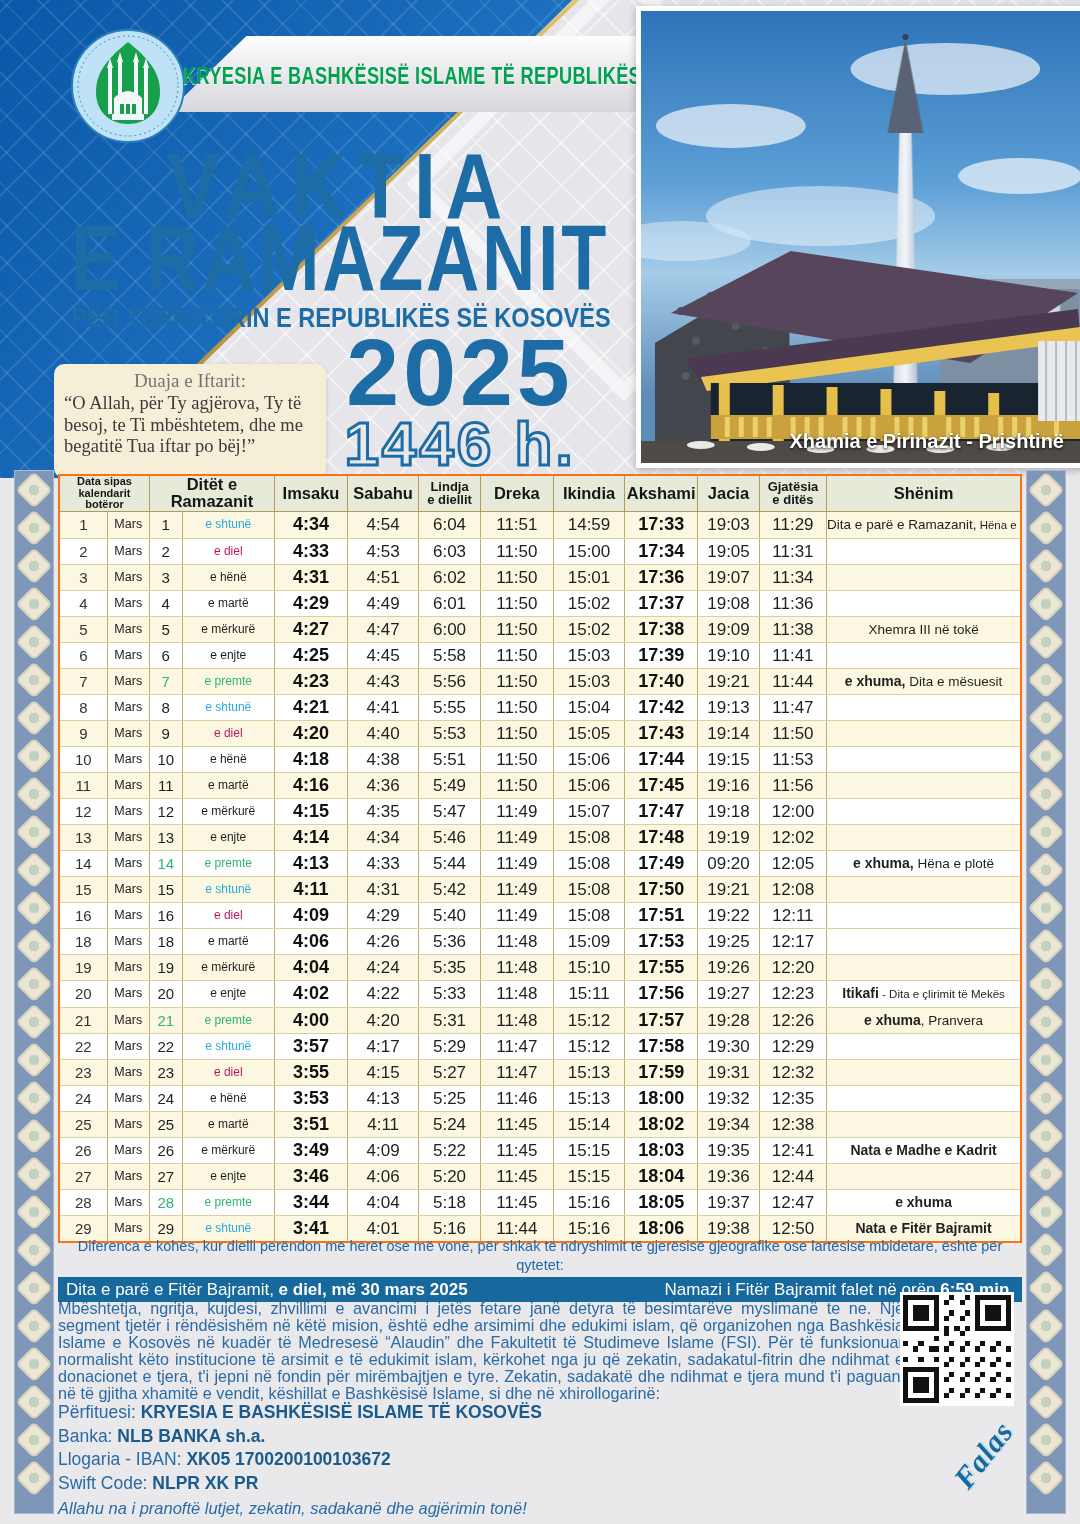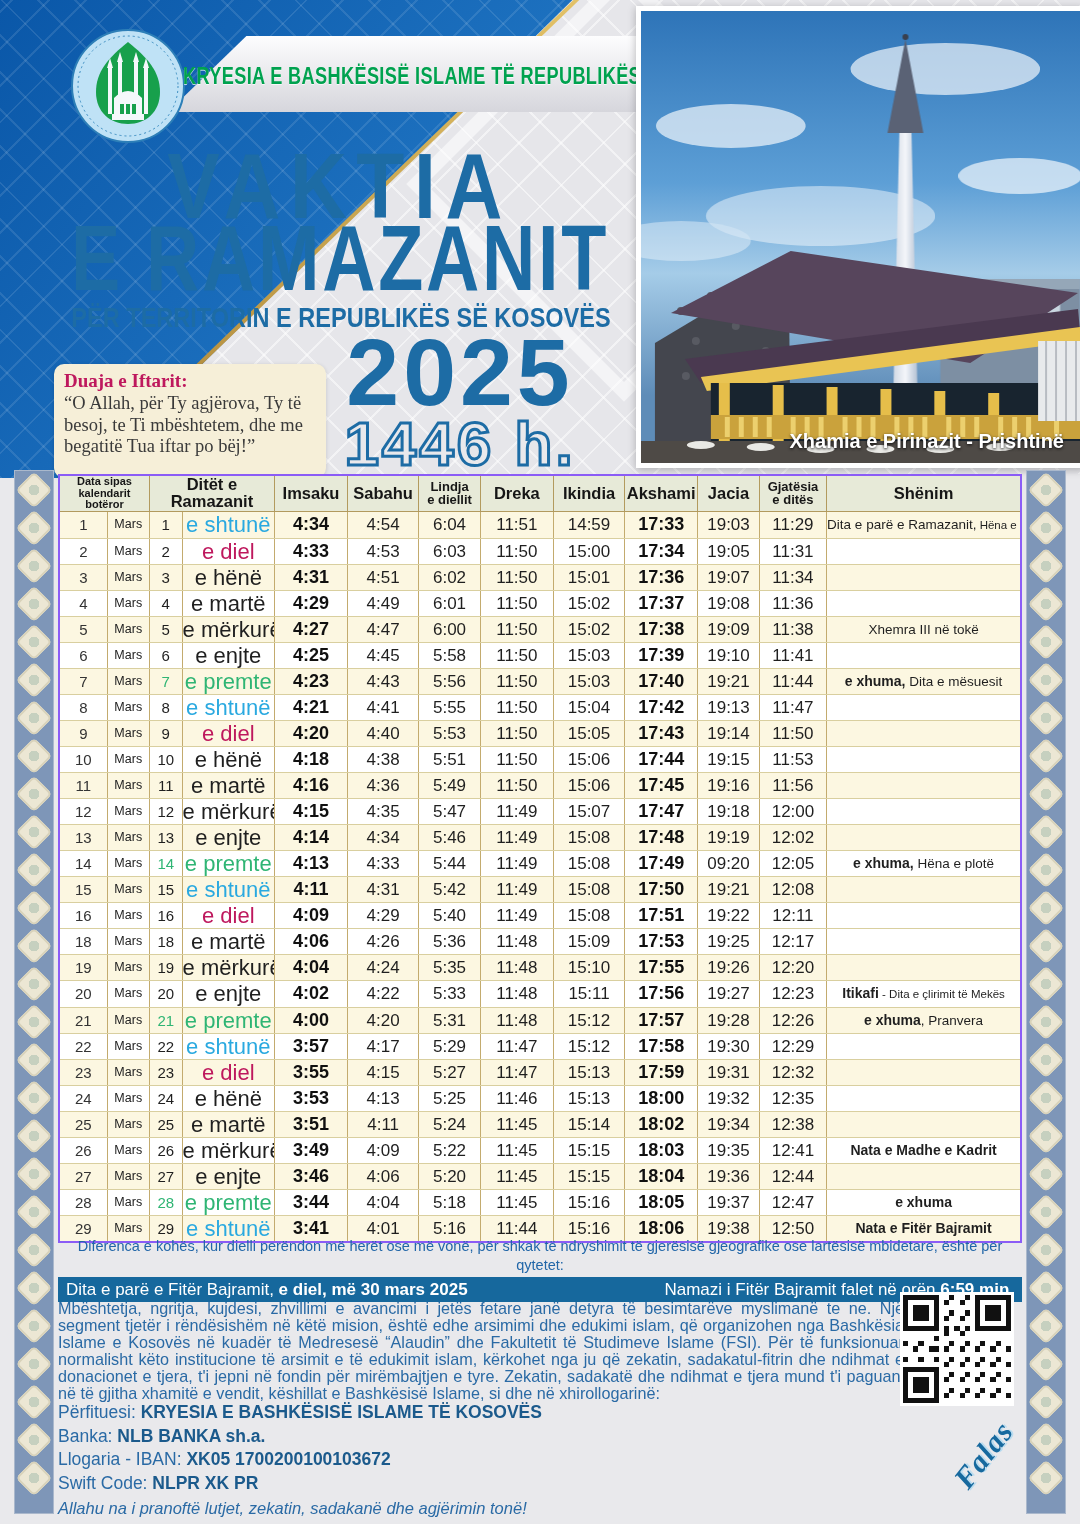--- a/index.html
+++ b/index.html
@@ -39,47 +39,47 @@
   .sub span{transform:scaleX(.84);}
   .year{position:absolute;left:150px;top:330px;width:620px;text-align:center;color:#1d6ca5;
         font-size:95px;font-weight:800;line-height:.9;letter-spacing:4px;}
   .hijri{position:absolute;left:150px;top:408px;width:620px;text-align:center;
         font-size:62px;font-weight:800;letter-spacing:3px;color:#e9e9ec;
         -webkit-text-stroke:3px #1d6ca5;}
   
   .dua{position:absolute;left:54px;top:364px;width:252px;height:102px;background:#f6efd8;
        border-radius:10px;padding:6px 10px;box-shadow:0 1px 4px rgba(0,0,0,.15);
        font-family:"Liberation Serif",serif;}
-  .dua .dt{color:#be185d;font-weight:bold;font-size:19px;}
+  .dua .dt{color:#737373;font-weight:normal;font-size:19px;text-align:center;}
   .dua .dq{color:#3a3a3a;font-size:18.5px;line-height:1.17;margin-top:1px;}
   
   .photo{position:absolute;left:636px;top:6px;width:449px;height:462px;border:5px solid #fff;
          box-sizing:border-box;box-shadow:0 2px 8px rgba(0,0,0,.25);}
   .photo svg{display:block;width:100%;height:100%;}
   .caption{position:absolute;right:16px;bottom:10px;color:#fff;font-weight:bold;font-size:20px;
            text-shadow:0 1px 3px rgba(0,0,0,.85);}
   
   .strip{position:absolute;top:470px;bottom:10px;width:38px;background:#7e96b8;
          border:1px solid #aab8cc;}
   .strip.l{left:14px;} .strip.r{right:14px;}
   .orn{position:absolute;left:6px;width:26px;height:26px;transform:rotate(45deg);border-radius:5px;
        background:radial-gradient(circle,#c6d0bf 0 28%,#ece7d4 30% 100%);
        box-shadow:inset 0 0 0 2px #d8d2ba;}
   
   .tblwrap{position:absolute;left:58px;top:474px;width:964px;}
-  table{border-collapse:collapse;width:100%;table-layout:fixed;border:2px solid #8b5cf6;padding-left:28px;}
+  table{border-collapse:collapse;width:100%;table-layout:fixed;border:2px solid #f97316;padding-left:28px;}
   th{background:#e7ead8;border:1px solid #b29a5e;color:#161616;padding:0;height:34px;line-height:1.05;}
   .th-big{font-size:16.5px;} .th-mid{font-size:13px;} .th-sm{font-size:11px;font-weight:bold;}
   td{border-left:1px solid #c3ab6e;border-right:1px solid #c3ab6e;
      border-top:1px solid #d9cf9f;border-bottom:1px solid #d9cf9f;
      height:25px;line-height:25px;padding:0;text-align:center;white-space:nowrap;overflow:hidden;
      color:#1f1f1f;font-size:17px;}
   tr.odd td{background:#fcf7e1;} tr.even td{background:#ffffff;}
   td.g{font-size:15px;color:#333;} td.mars{font-size:12.5px;color:#222;}
-  td.rd{font-size:15px;} td.wd{font-size:22px;text-align:center;}
+  td.rd{font-size:15px;} td.wd{font-size:12px;text-align:center;}
   td.tbold{font-weight:bold;font-size:18px;color:#101010;}
   td.note{font-size:13.5px;}
   td.note .nb{font-weight:bold;font-size:14px;}
   td.note .ns{font-size:11.5px;}
   .fri{color:#2fb574;} .sat{color:#2aa9e0;} .sun{color:#be185d;}
   
   .footnote{position:absolute;left:58px;top:1237px;width:964px;text-align:center;color:#2166a8;
             font-size:14.5px;line-height:19px;}
   .footnote b{font-weight:bold;}
   .bar{position:absolute;left:58px;top:1277px;width:964px;height:25px;background:#16689d;color:#fff;

